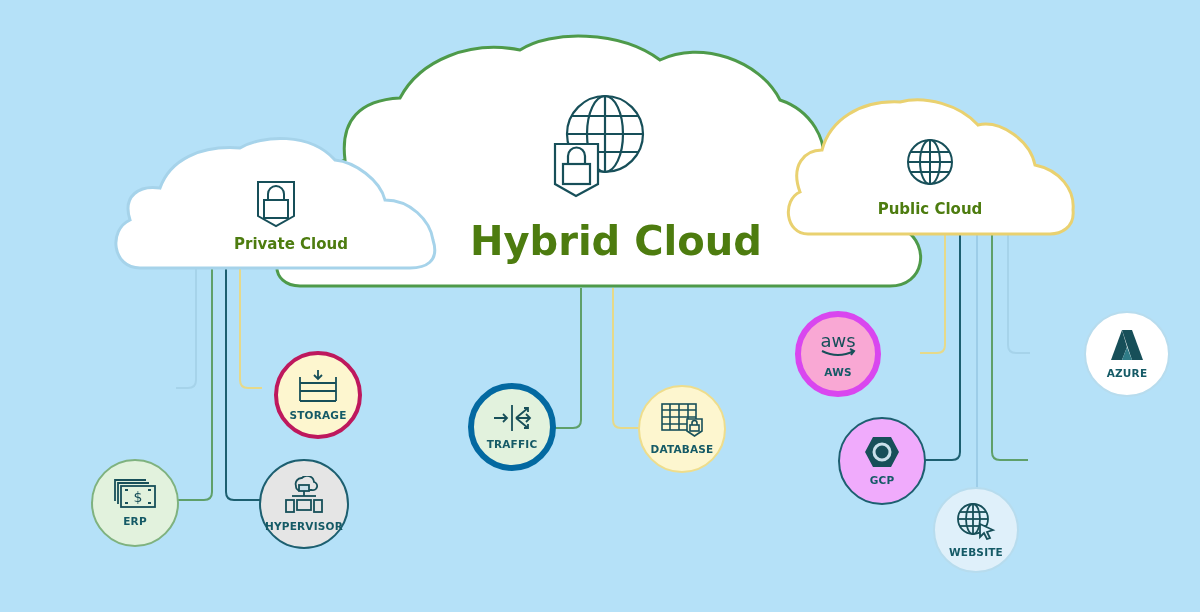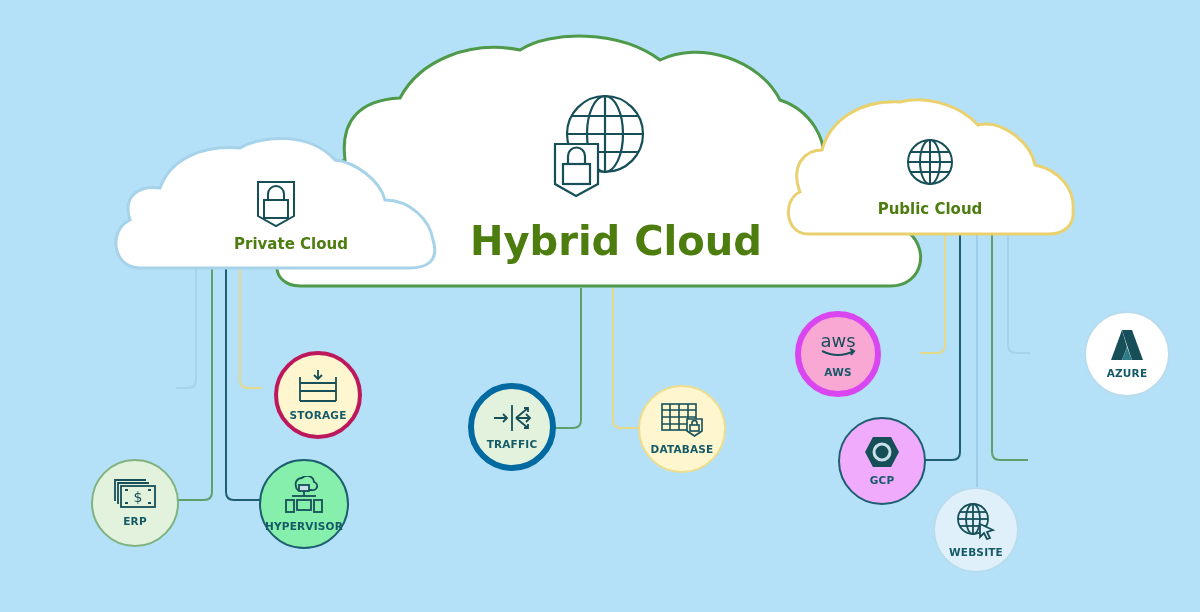--- a/index.html
+++ b/index.html
@@ -102,21 +102,21 @@
         <path d="M1 22 V1 H32"></path>
           <path d="M4 25 V4 H35"></path>
         <rect x="7" y="7" width="34" height="21"></rect>
         <path d="M11 11 h3 M37 11 h-3 M11 24 h3 M37 24 h-3"></path>
         <text x="24" y="23" font-size="14" fill="#174f59" stroke="none" text-anchor="middle" font-family="DejaVu Sans, sans-serif">$</text>
       </g>
     </svg>
     <span class="label">ERP</span>
   </div>
 
-  <div class="node" style="left:259px;top:459px;width:90px;height:90px;background:#86efac;border:2px solid #1d5f70;">
+  <div class="node" style="left:259px;top:459px;width:90px;height:90px;background:#e5e5e5;border:2px solid #1d5f70;">
     <svg width="40" height="38" viewBox="0 0 40 38">
       <g fill="none" stroke="#174f59" stroke-width="1.8">
         <path d="M12 10 a6 6 0 0 1 6 -8 a7 7 0 0 1 12 4 a4 4 0 0 1 -2 8 H14 a4 4 0 0 1 -2 -4Z"></path>
         <rect x="15" y="9" width="10" height="6" fill="#c9e0ea"></rect>
         <line x1="20" y1="15" x2="20" y2="20"></line>
         <path d="M8 20 H32"></path>
         <rect x="2" y="24" width="8" height="12"></rect>
           <rect x="13" y="24" width="14" height="10"></rect>
           <rect x="30" y="24" width="8" height="12"></rect>
       </g>

